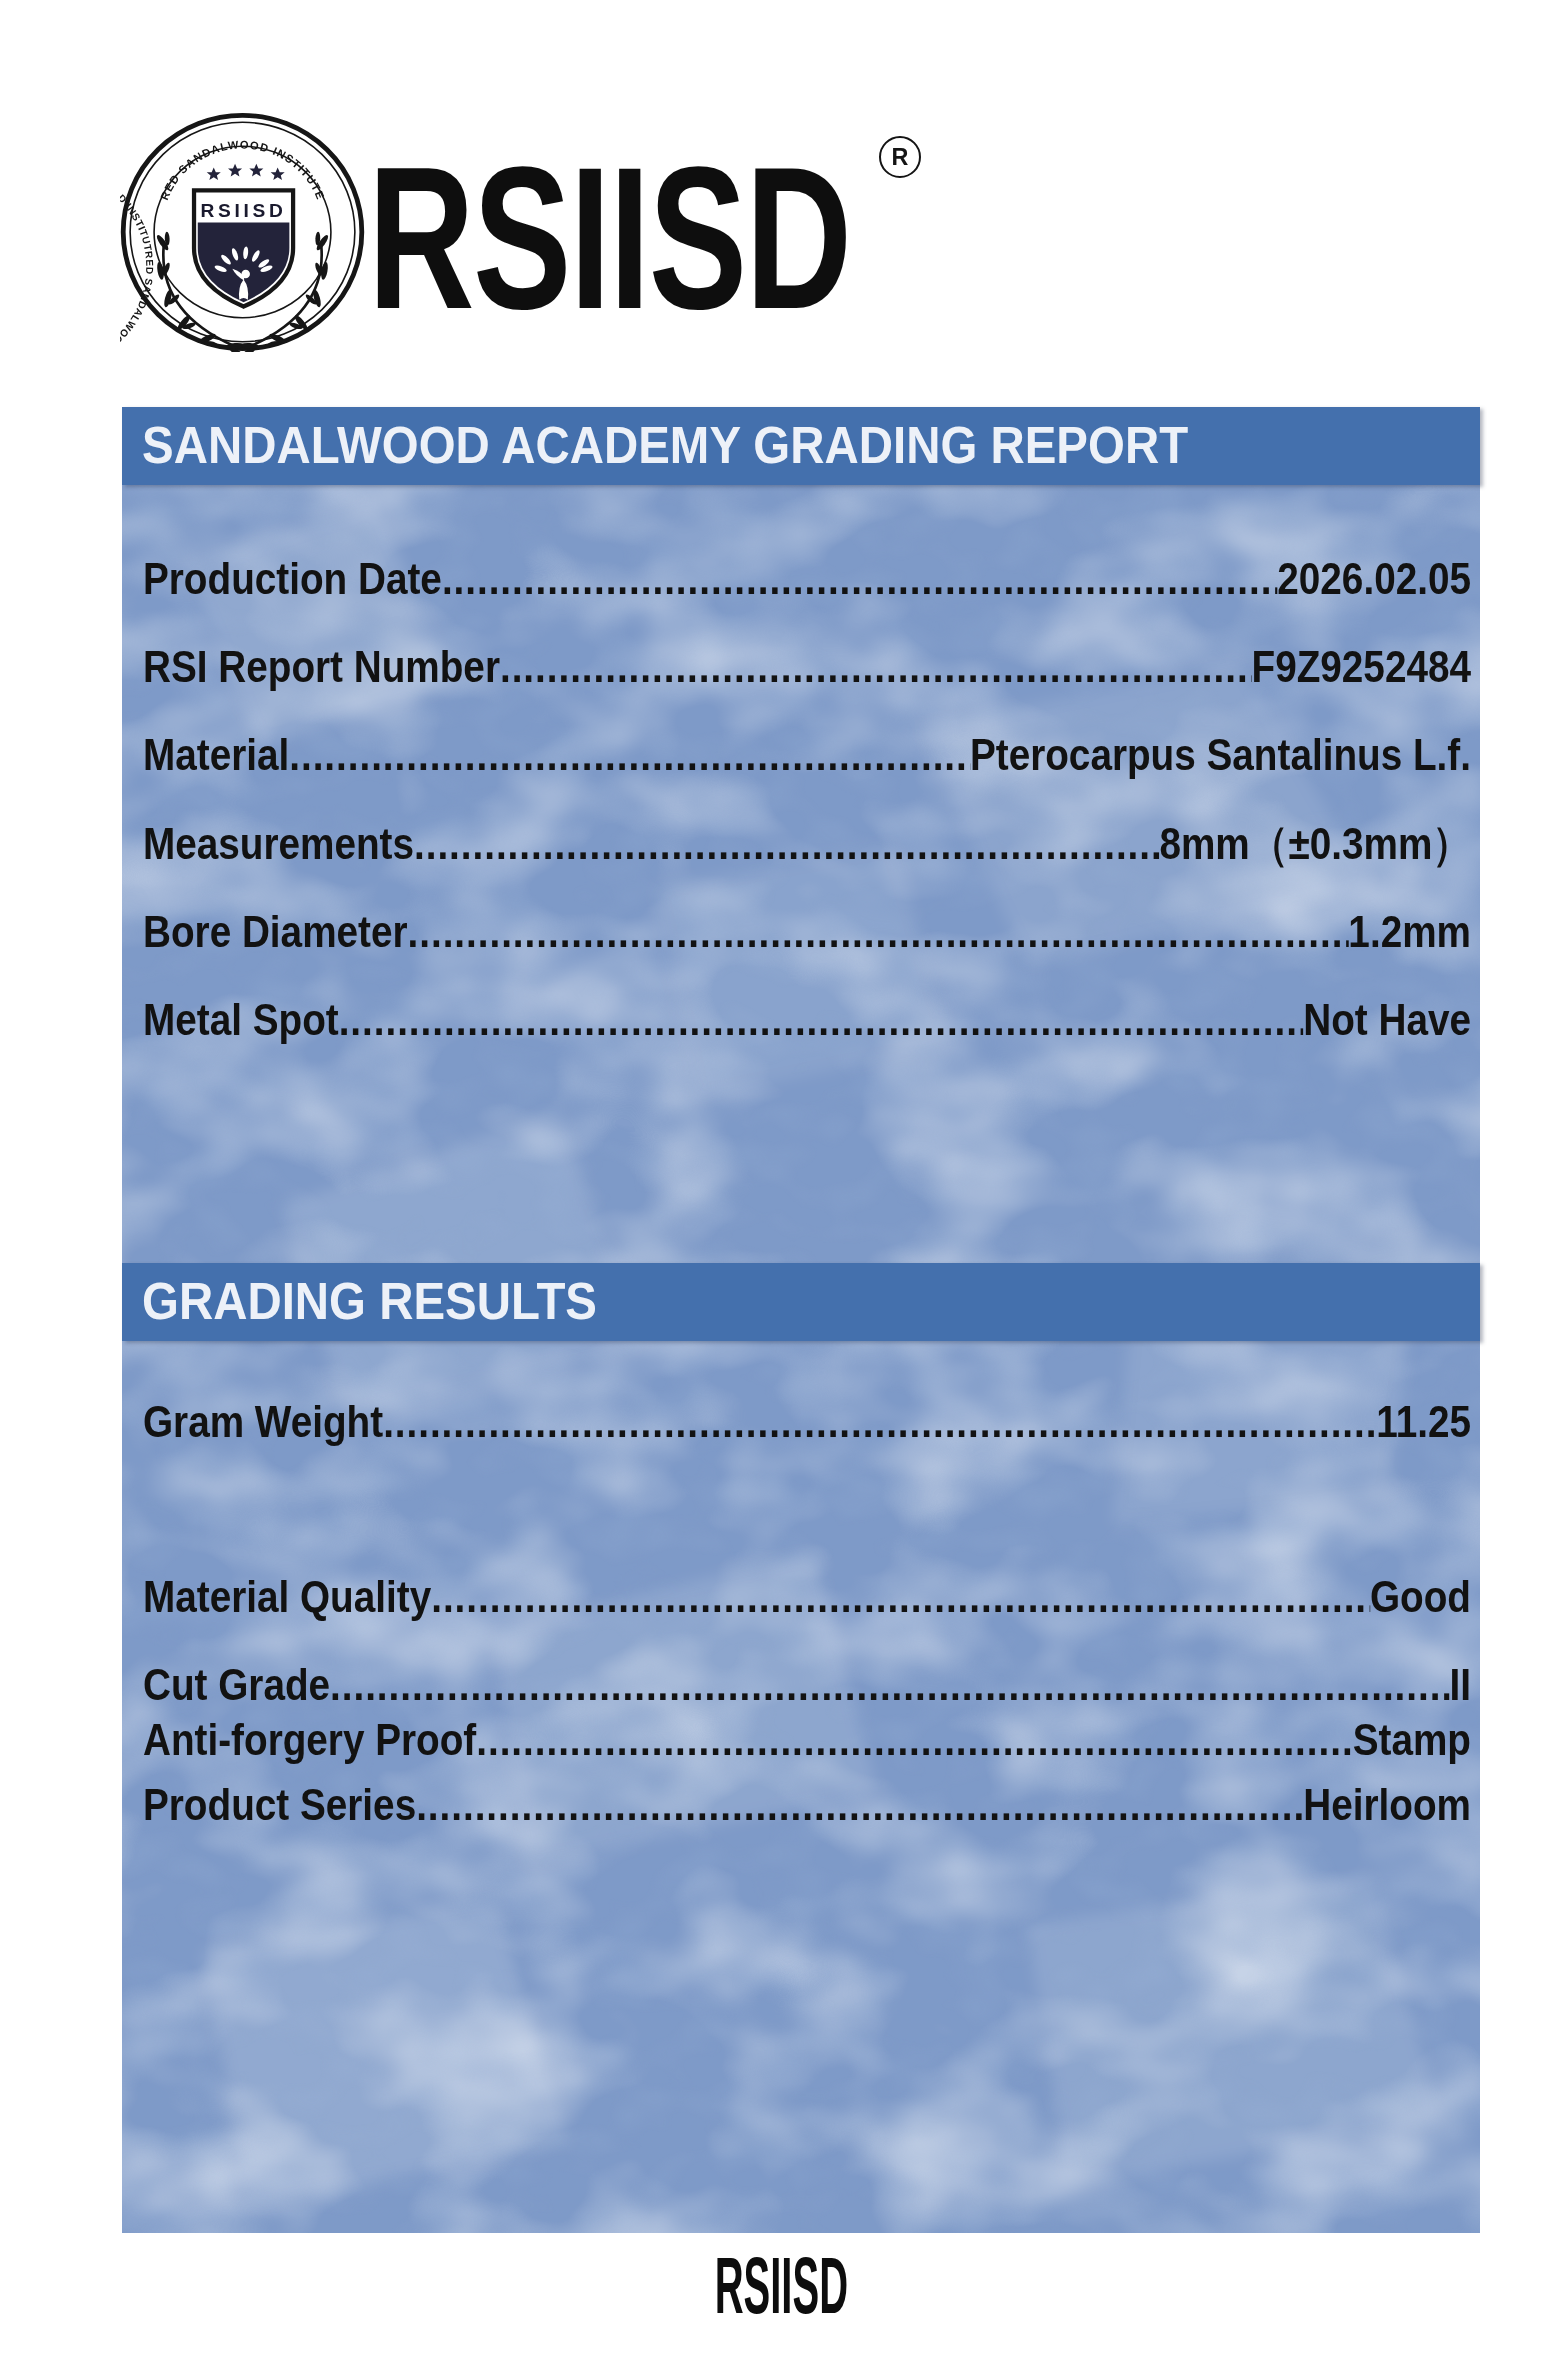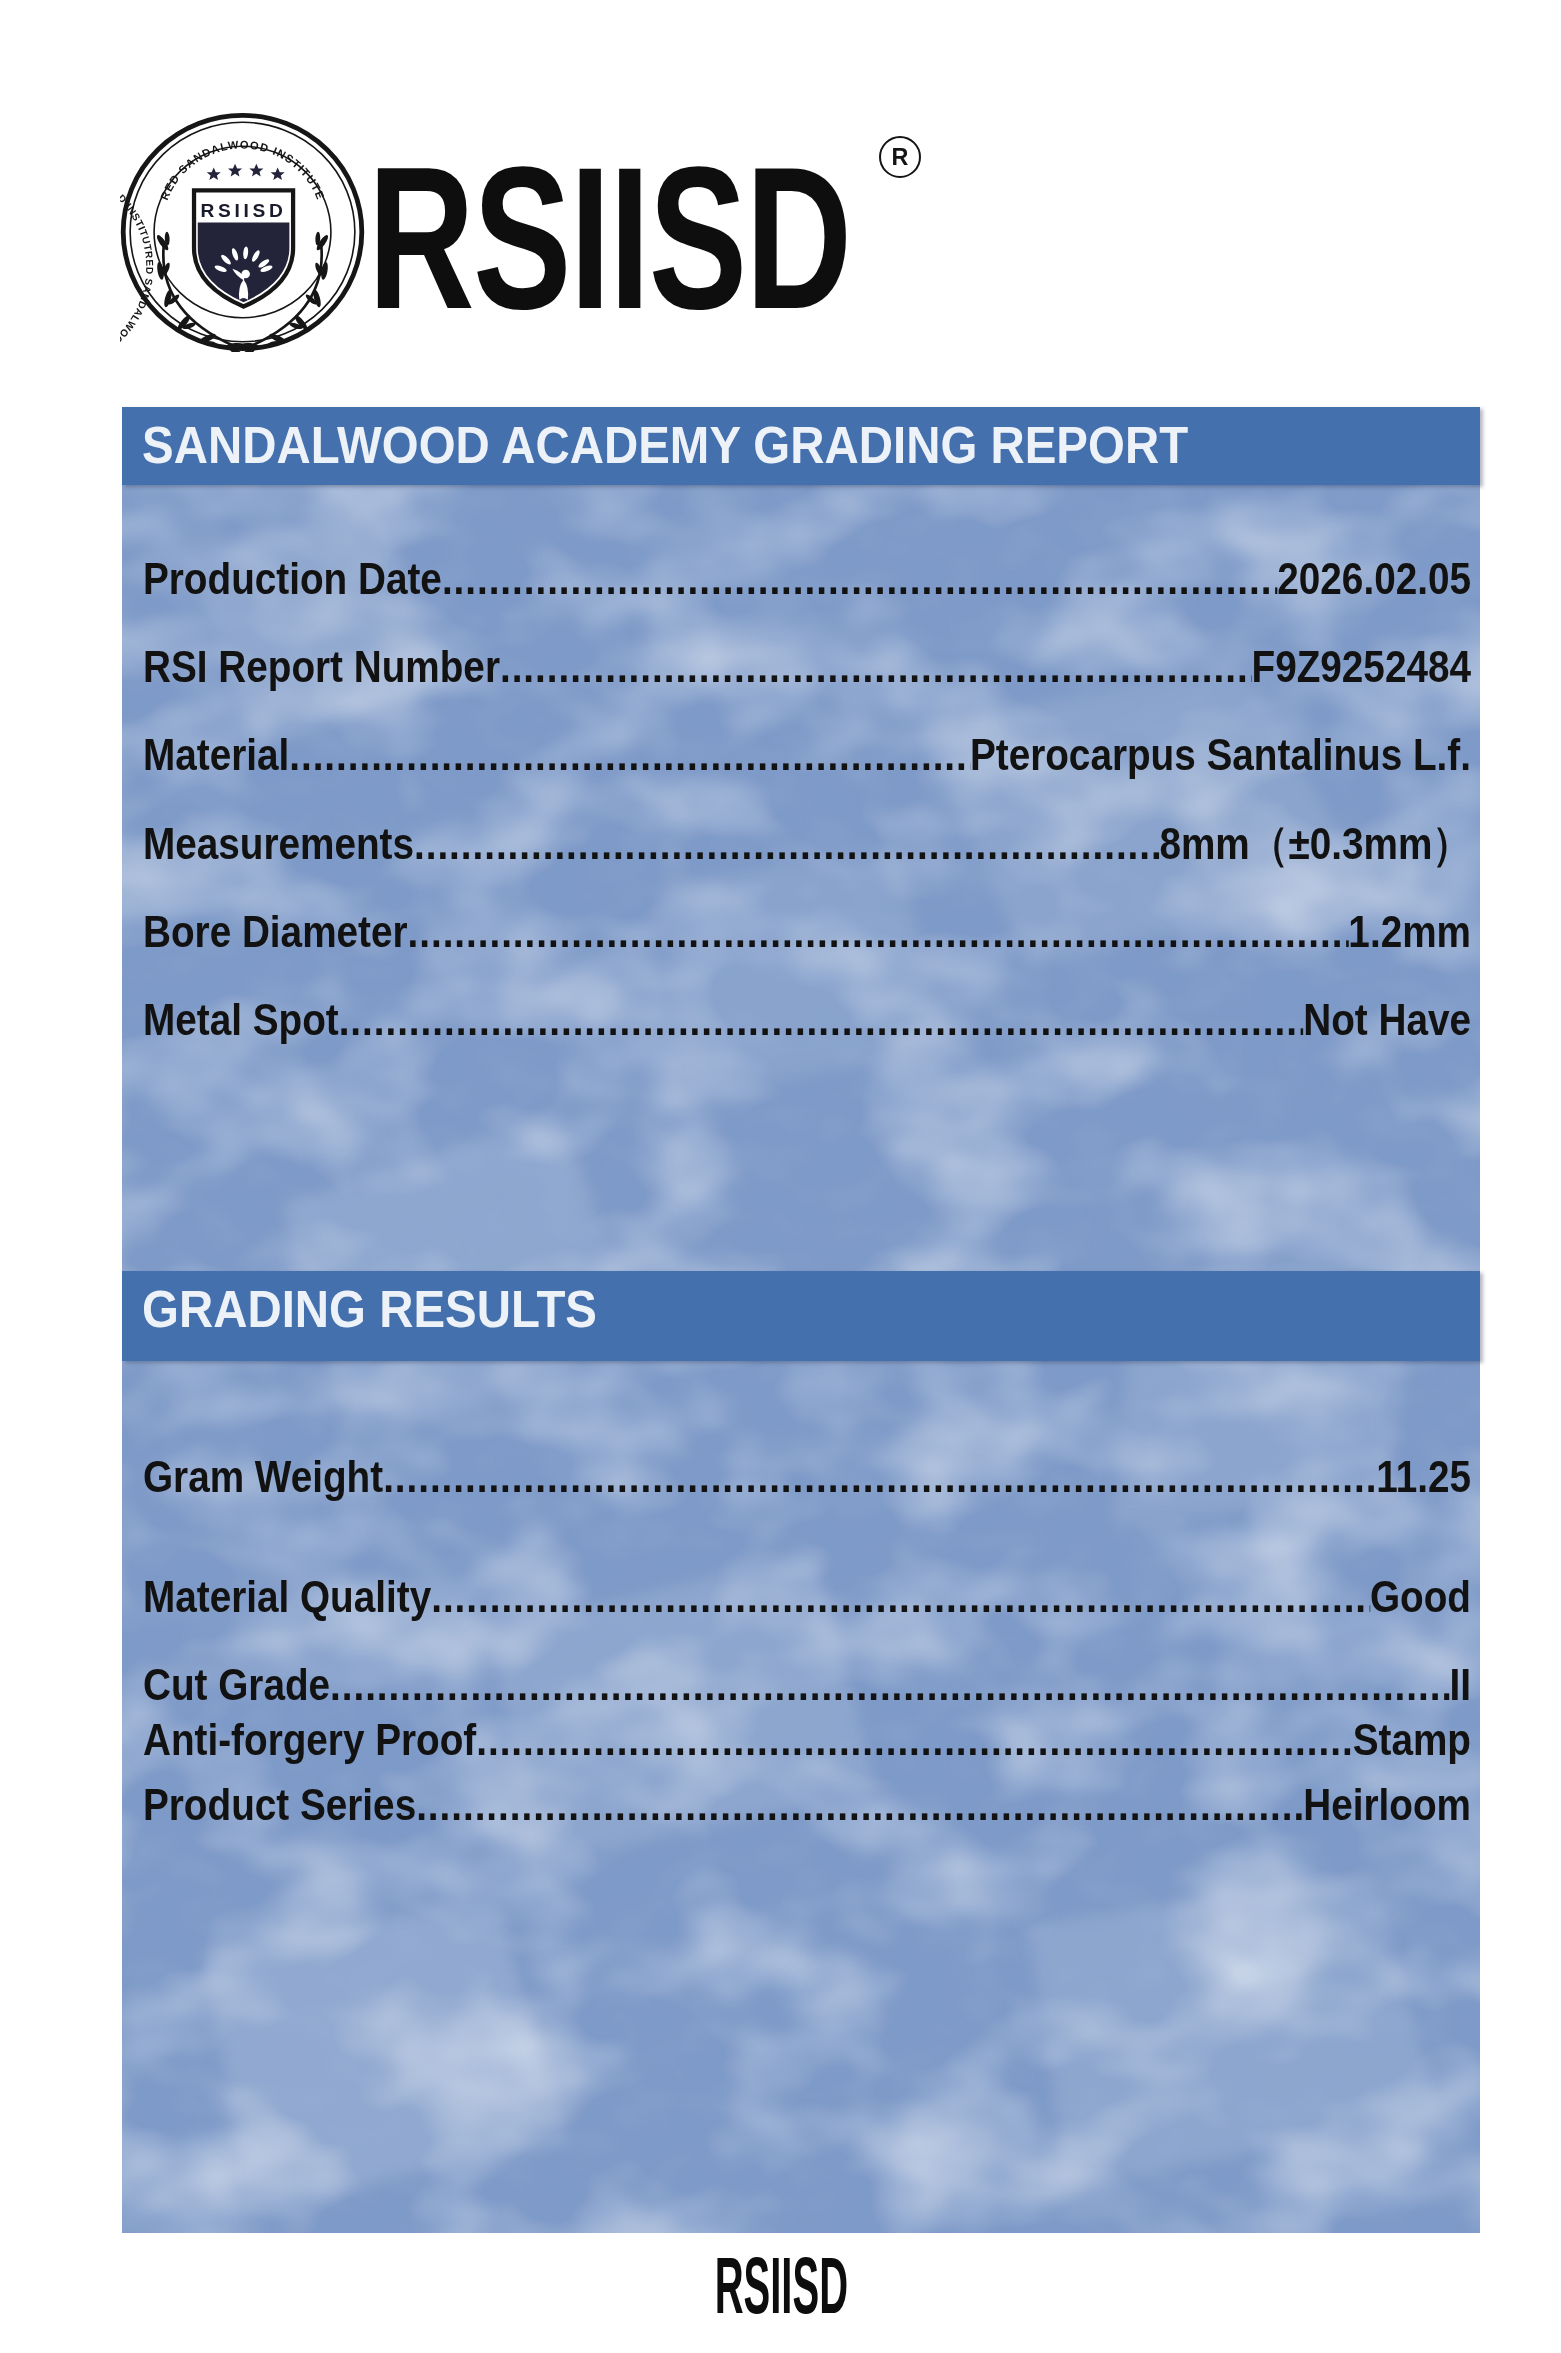--- a/index.html
+++ b/index.html
@@ -34,21 +34,21 @@
     position:absolute;left:0;width:100%;height:78px;
     background:#4470ad;
     box-shadow:2.7px 2.1px 3.7px rgba(45,55,80,0.35);
   }
   .bar-title{
     display:block;margin-left:20px;
     line-height:78px;font-size:51px;font-weight:bold;color:#edf1f8;
     white-space:nowrap;transform:scaleX(0.93);transform-origin:left center;
   }
   .bar1{top:0;}
-  .bar2{top:856px;height:90px;margin-top:8px;}
+  .bar2{top:856px;height:78px;}
   .bar2 .bar-title{line-height:78px;}
   .row{
     position:absolute;left:21px;right:9px;height:60px;overflow:visible;margin-top:48px;
   }
   .row-inner{
     display:flex;width:116.28%;
     transform:scaleX(0.86);transform-origin:left center;
     font-size:45px;font-weight:bold;color:#121212;
   }
   .row-inner > span{line-height:60px;white-space:nowrap;}
@@ -244,21 +244,21 @@
         <span>Metal Spot</span>
         <span class="leader">........................................................................................................................................................</span>
         <span>Not Have</span>
       </div>
     </div>
 
     <div class="bar bar2">
       <span class="bar-title">GRADING RESULTS</span>
     </div>
 
-    <div class="row" style="top:992px">
+    <div class="row" style="top:937px">
       <div class="row-inner">
         <span>Gram Weight</span>
         <span class="leader">........................................................................................................................................................</span>
         <span>11.25</span>
       </div>
     </div>
     <div class="row" style="top:1112px">
       <div class="row-inner">
         <span>Material Quality</span>
         <span class="leader">........................................................................................................................................................</span>

